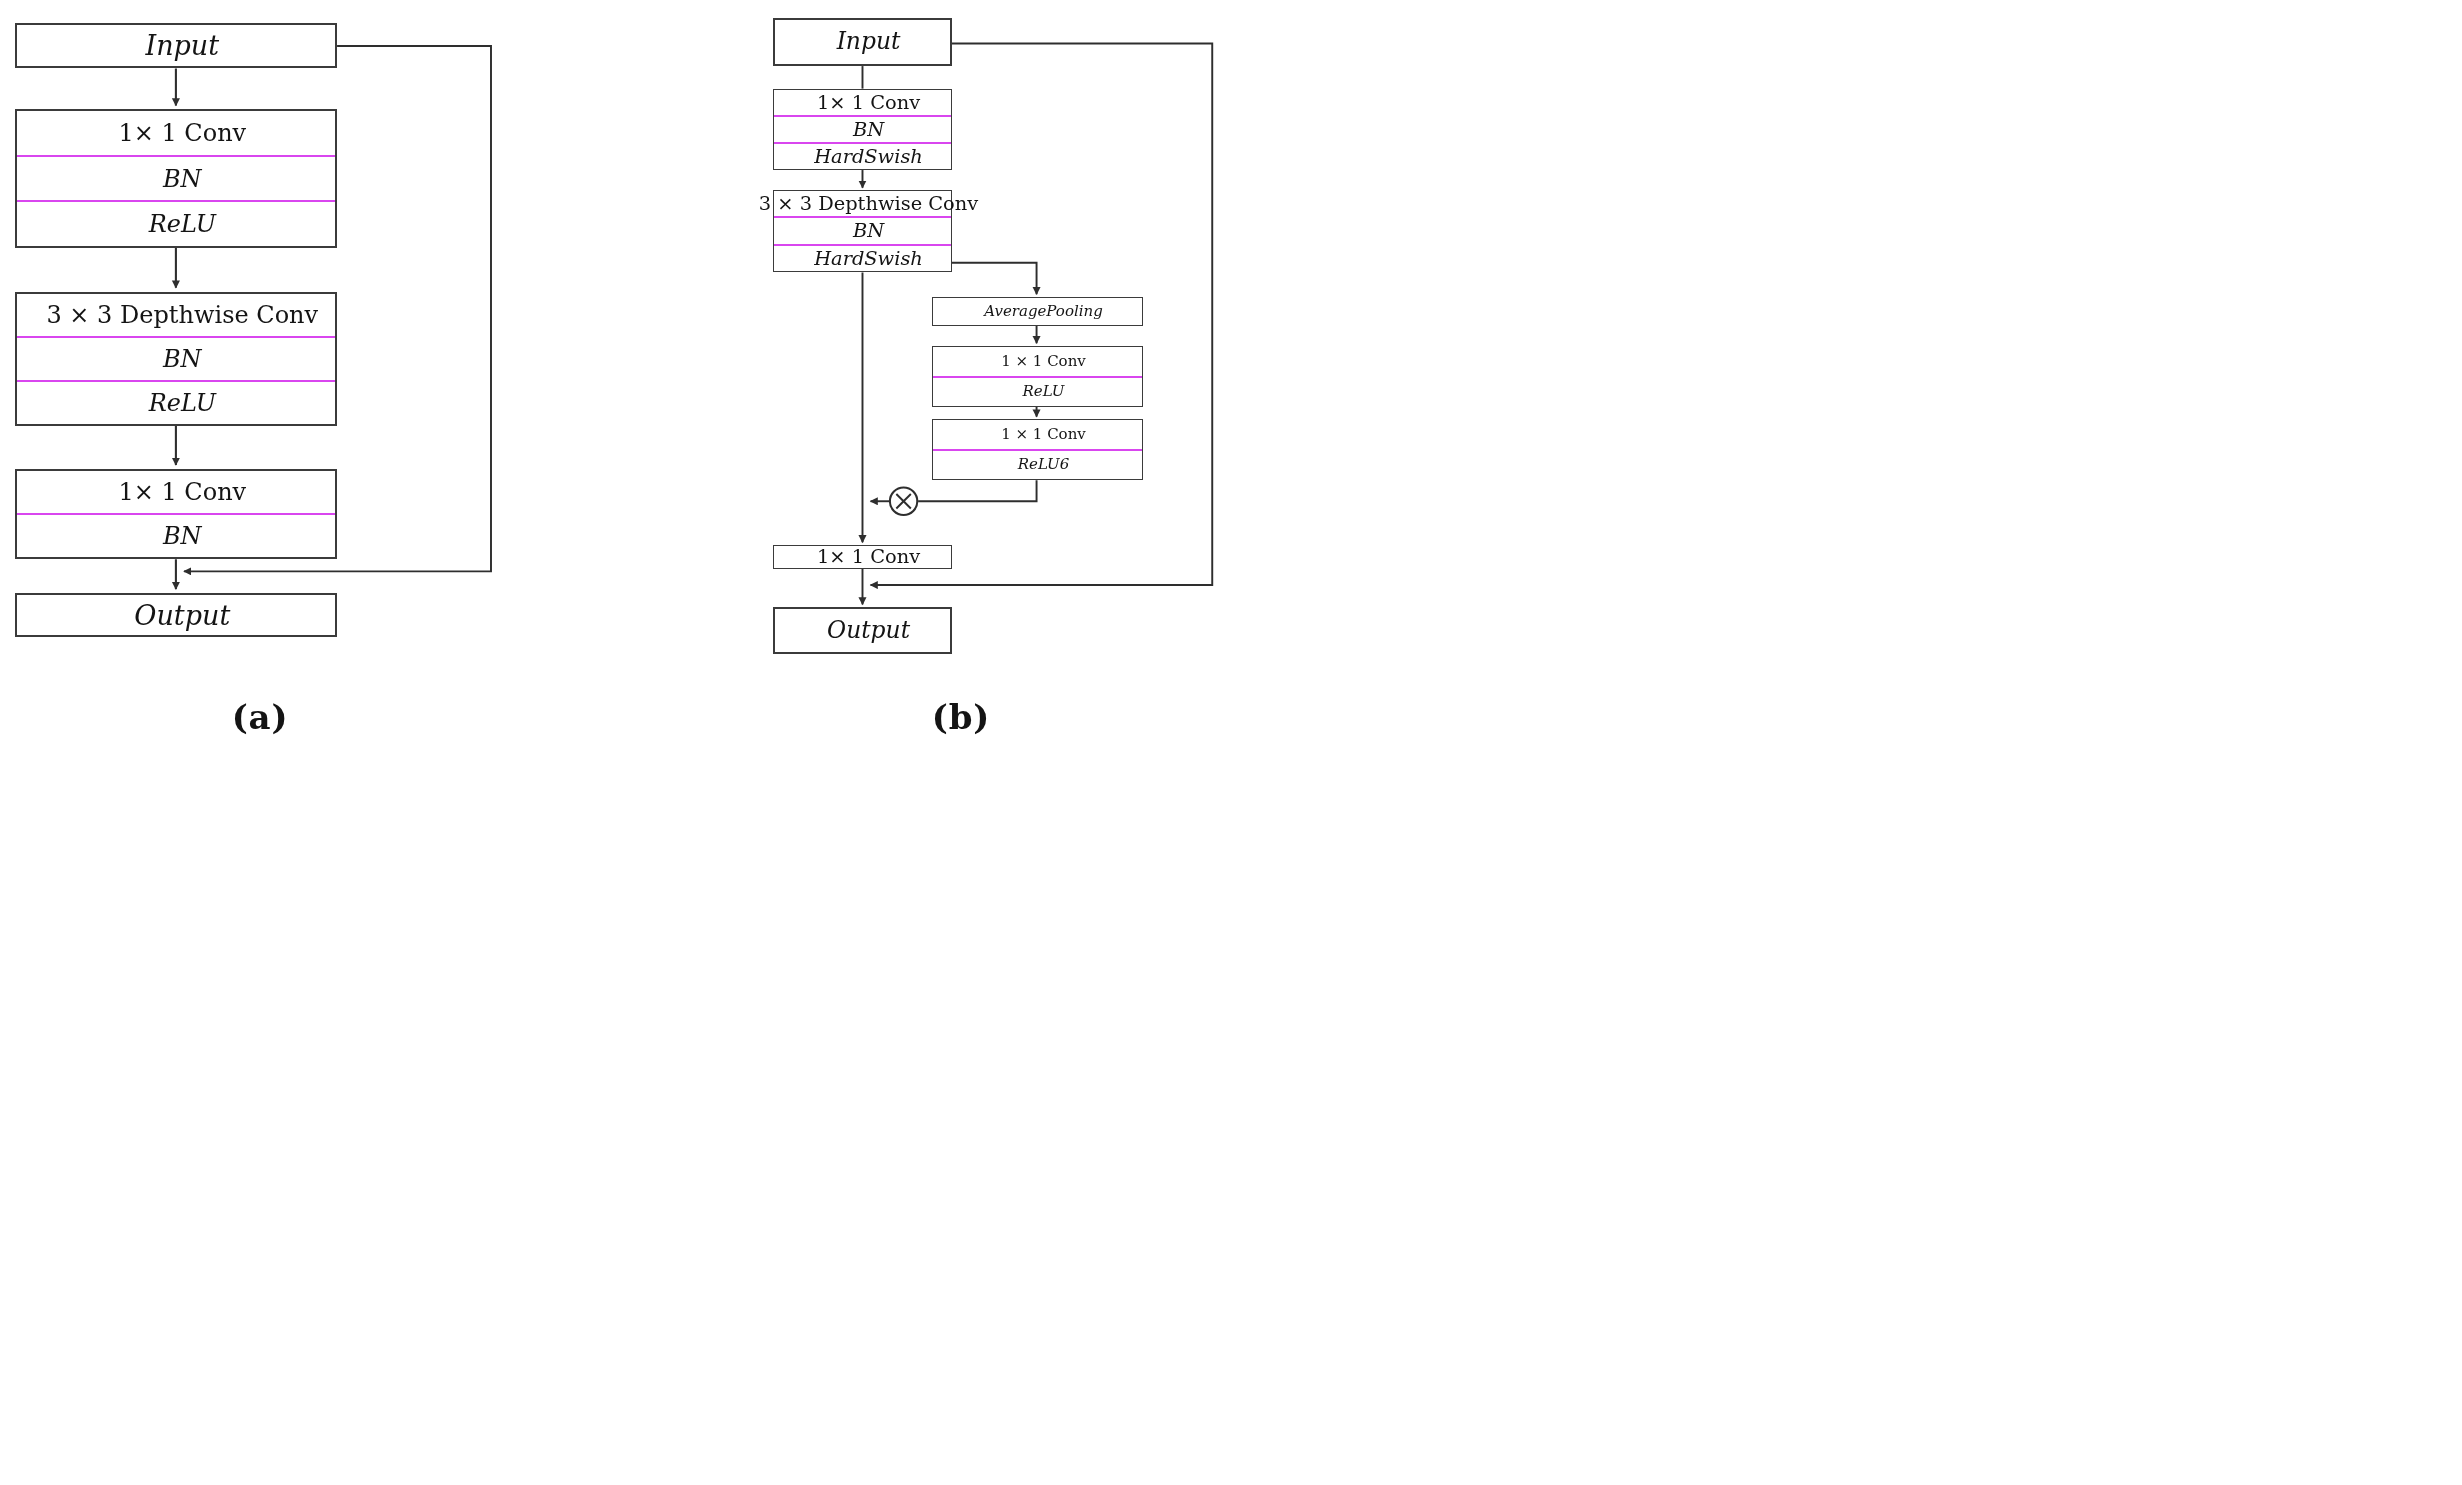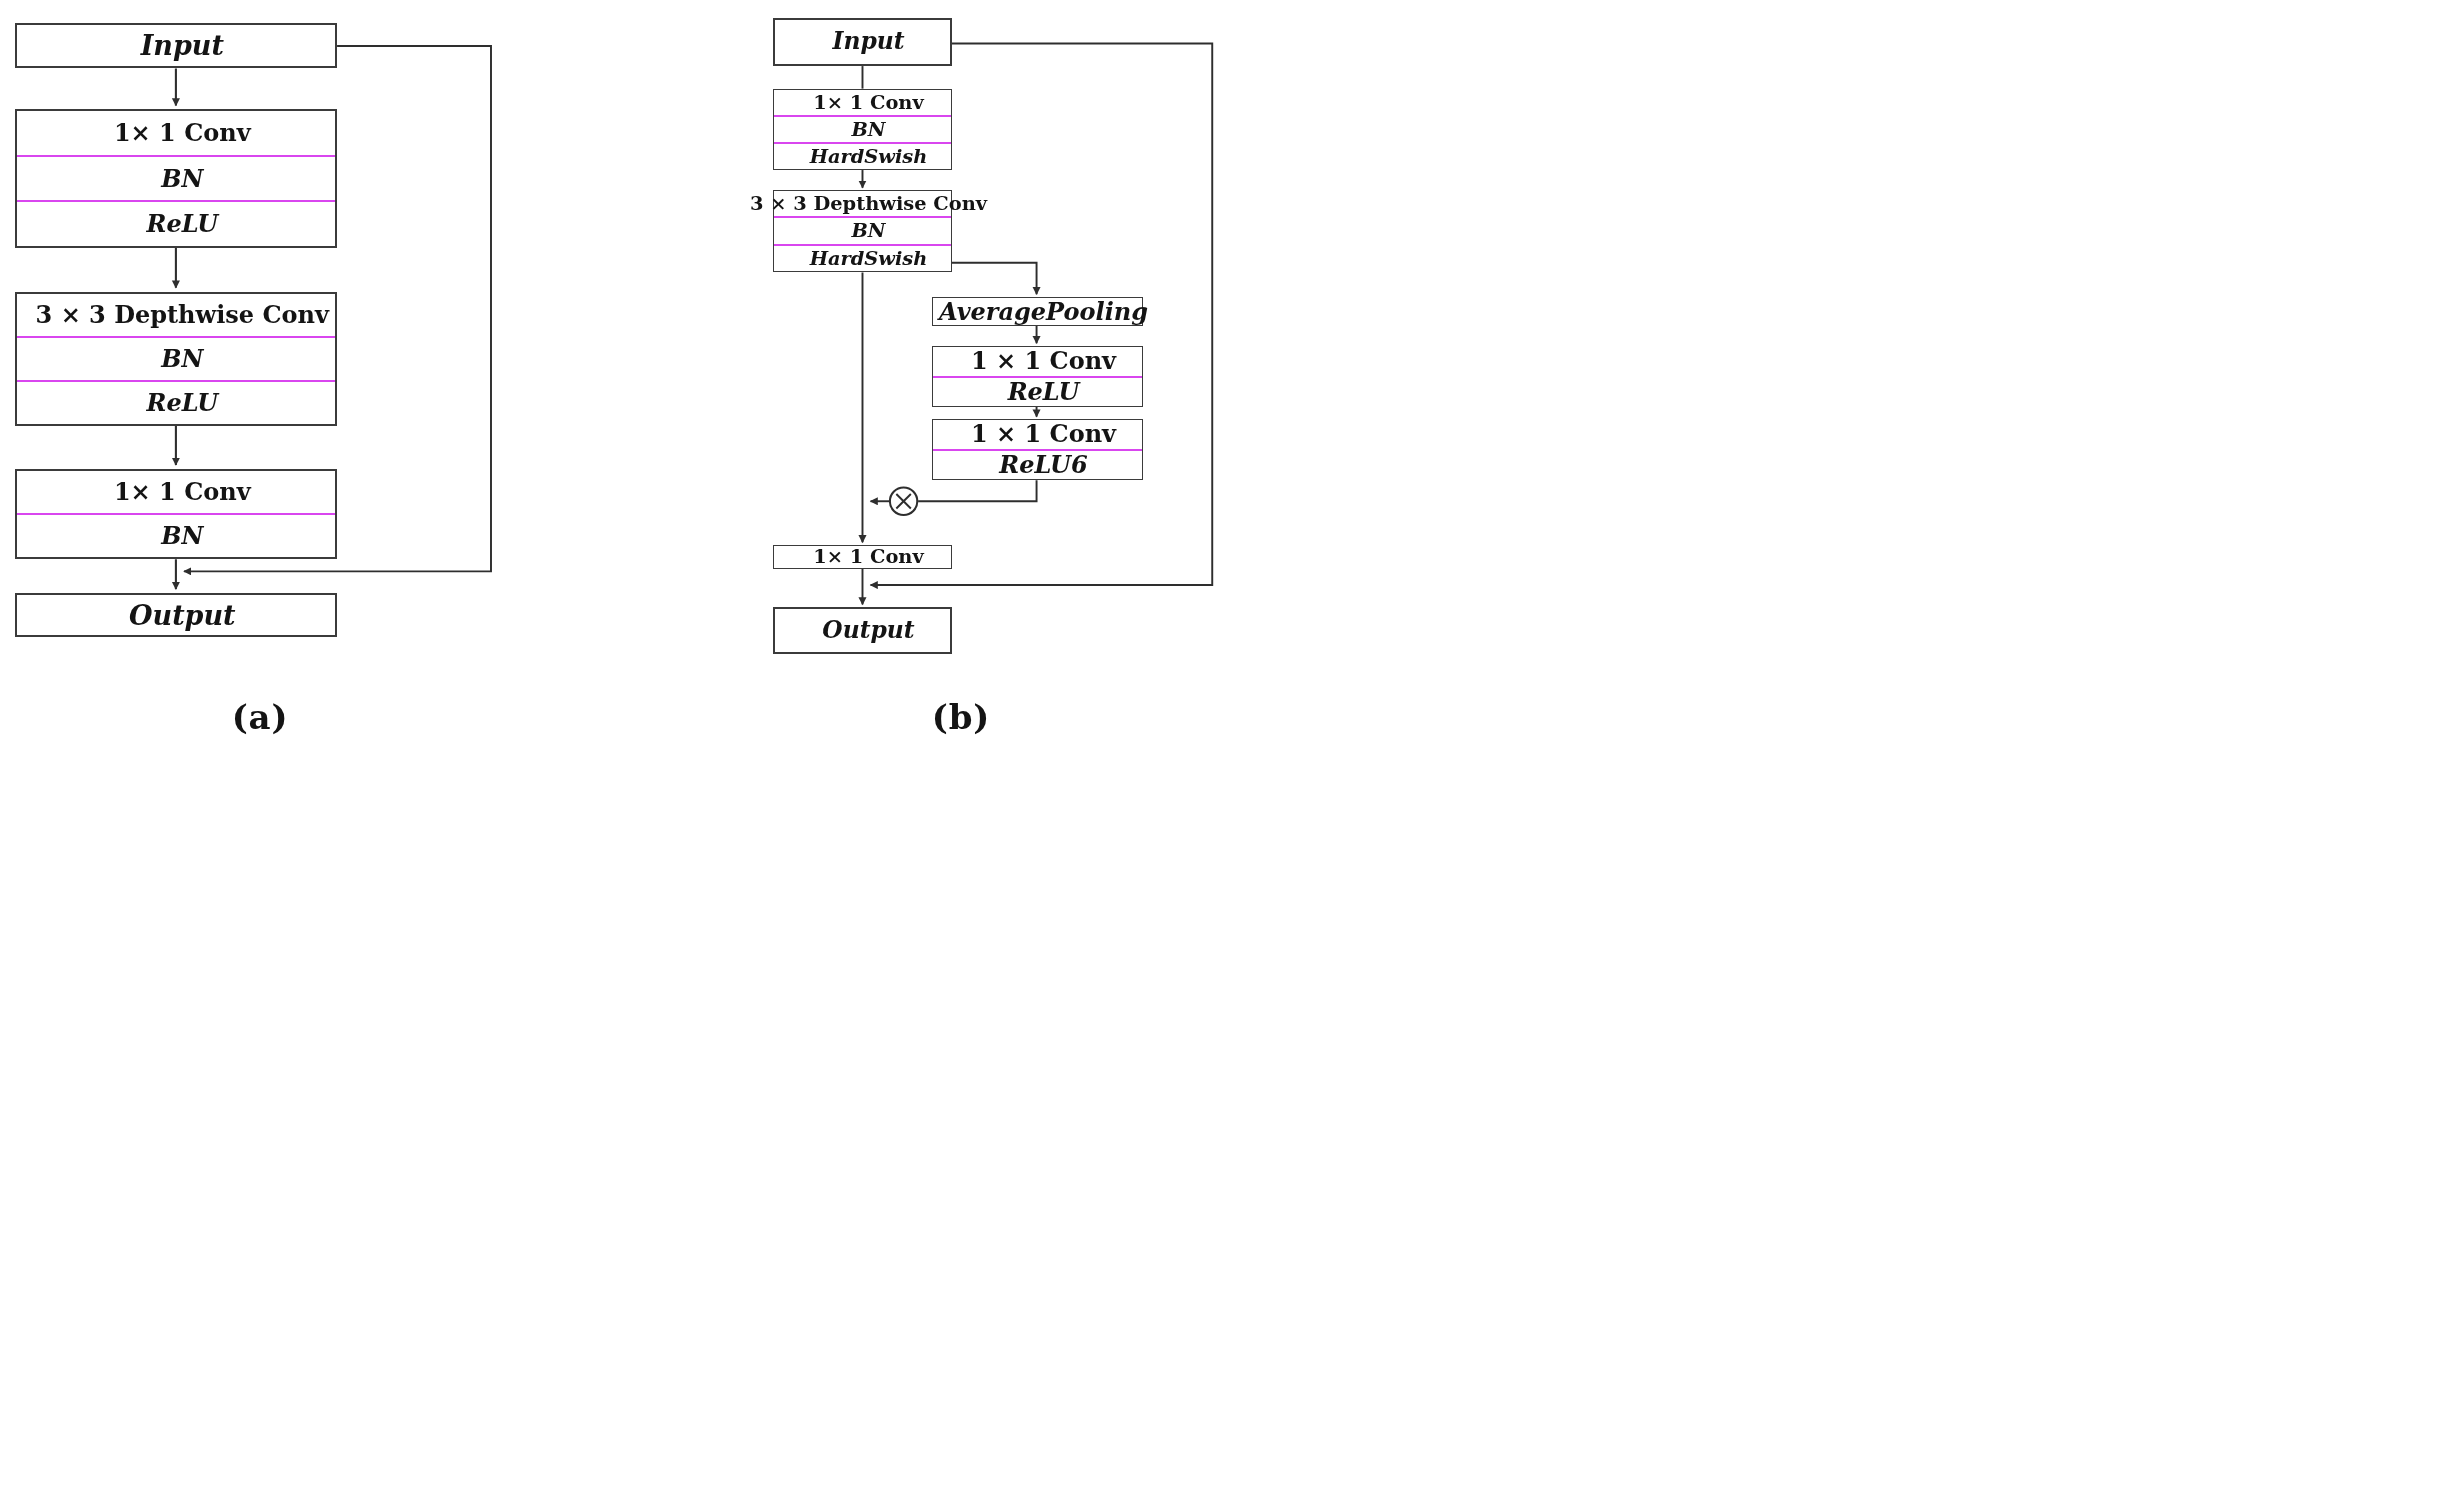--- a/index.html
+++ b/index.html
@@ -19,34 +19,34 @@
     background:#ffffff;
     border:2px solid #3b3b3b;
     display:flex;
     flex-direction:column;
   }
   .box .row{
     flex:1;
     display:flex;
     align-items:center;
     justify-content:center;
-    font-weight:bold;
+    font-weight:normal;
     line-height:1;
     white-space:nowrap;
     padding-left:12px;
   }
   .box .row + .row{border-top:2px solid #d946ef;}
   .ital{font-style:italic;}
   
   .a-io{font-size:27px;}
   .a-row{font-size:24px;}
   
   .b-io{font-size:23.4px;}
   .b-row{font-size:19.4px;}
-  .se-row{font-size:24px;}
+  .se-row{font-size:15px;}
   .caption{
     position:absolute;
     font-weight:bold;
     font-size:34px;
     transform:translate(-50%,-50%);
     letter-spacing:0.8px;
   }
 </style>
 </head>
 <body>

